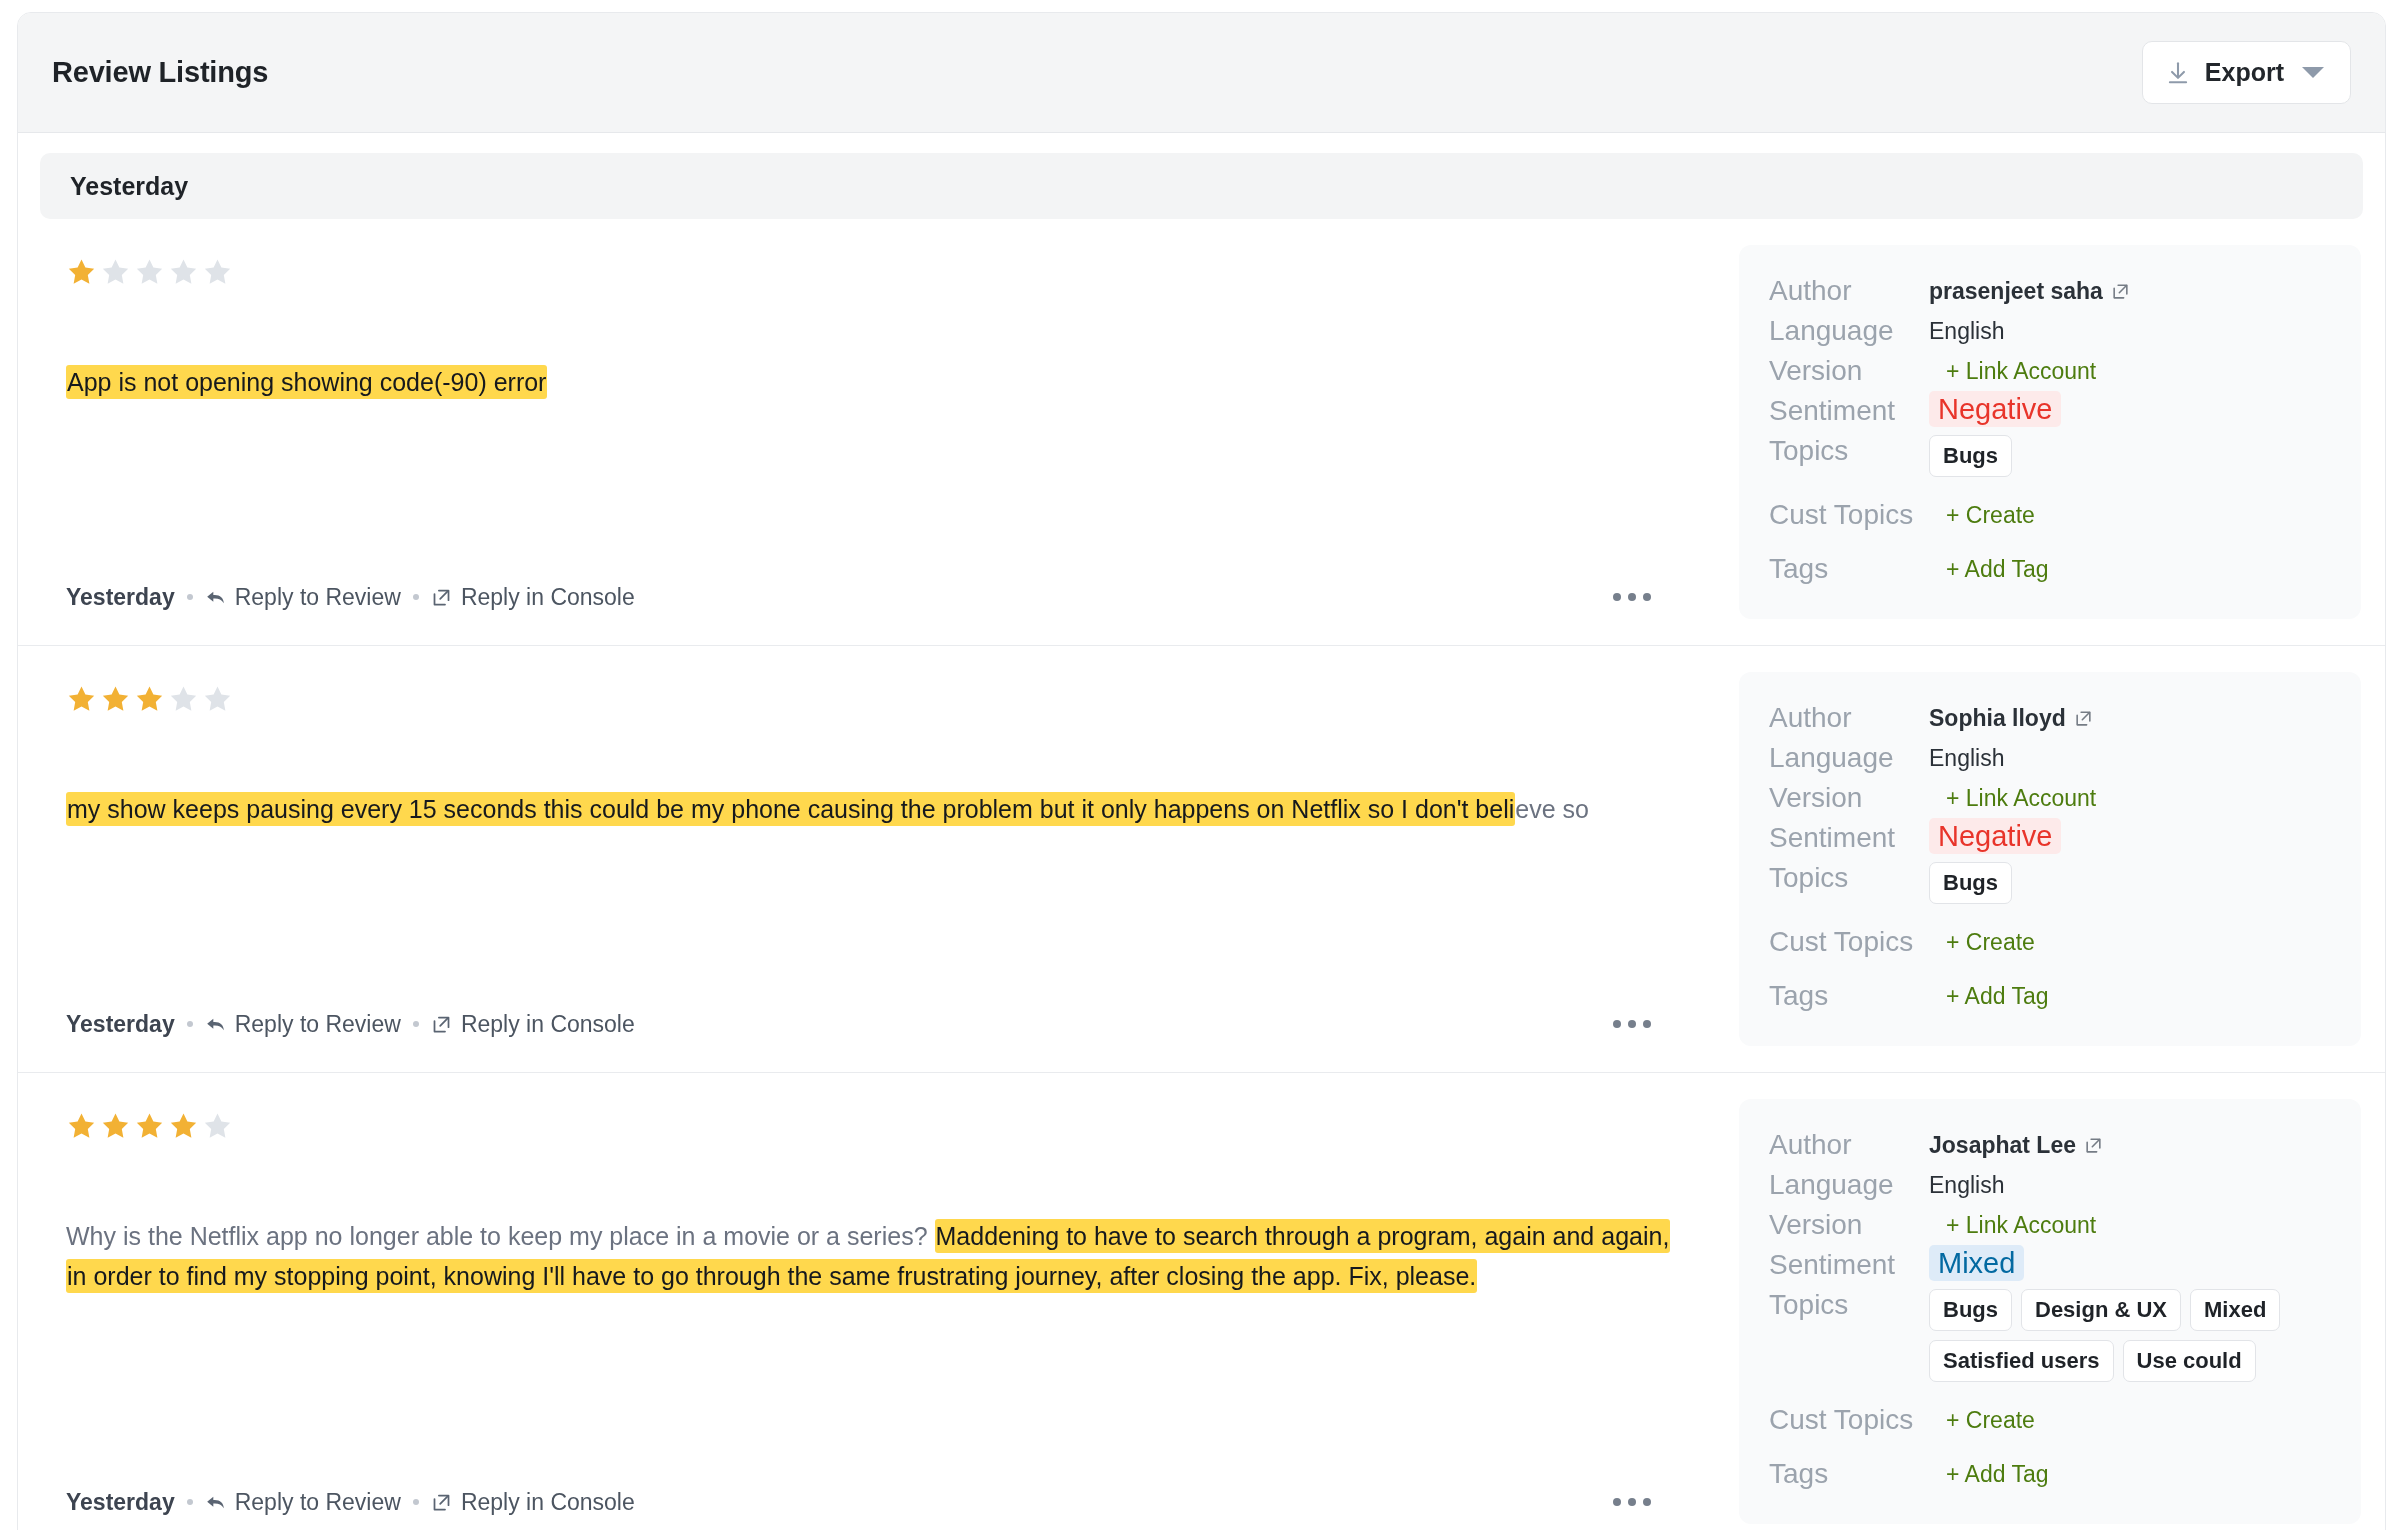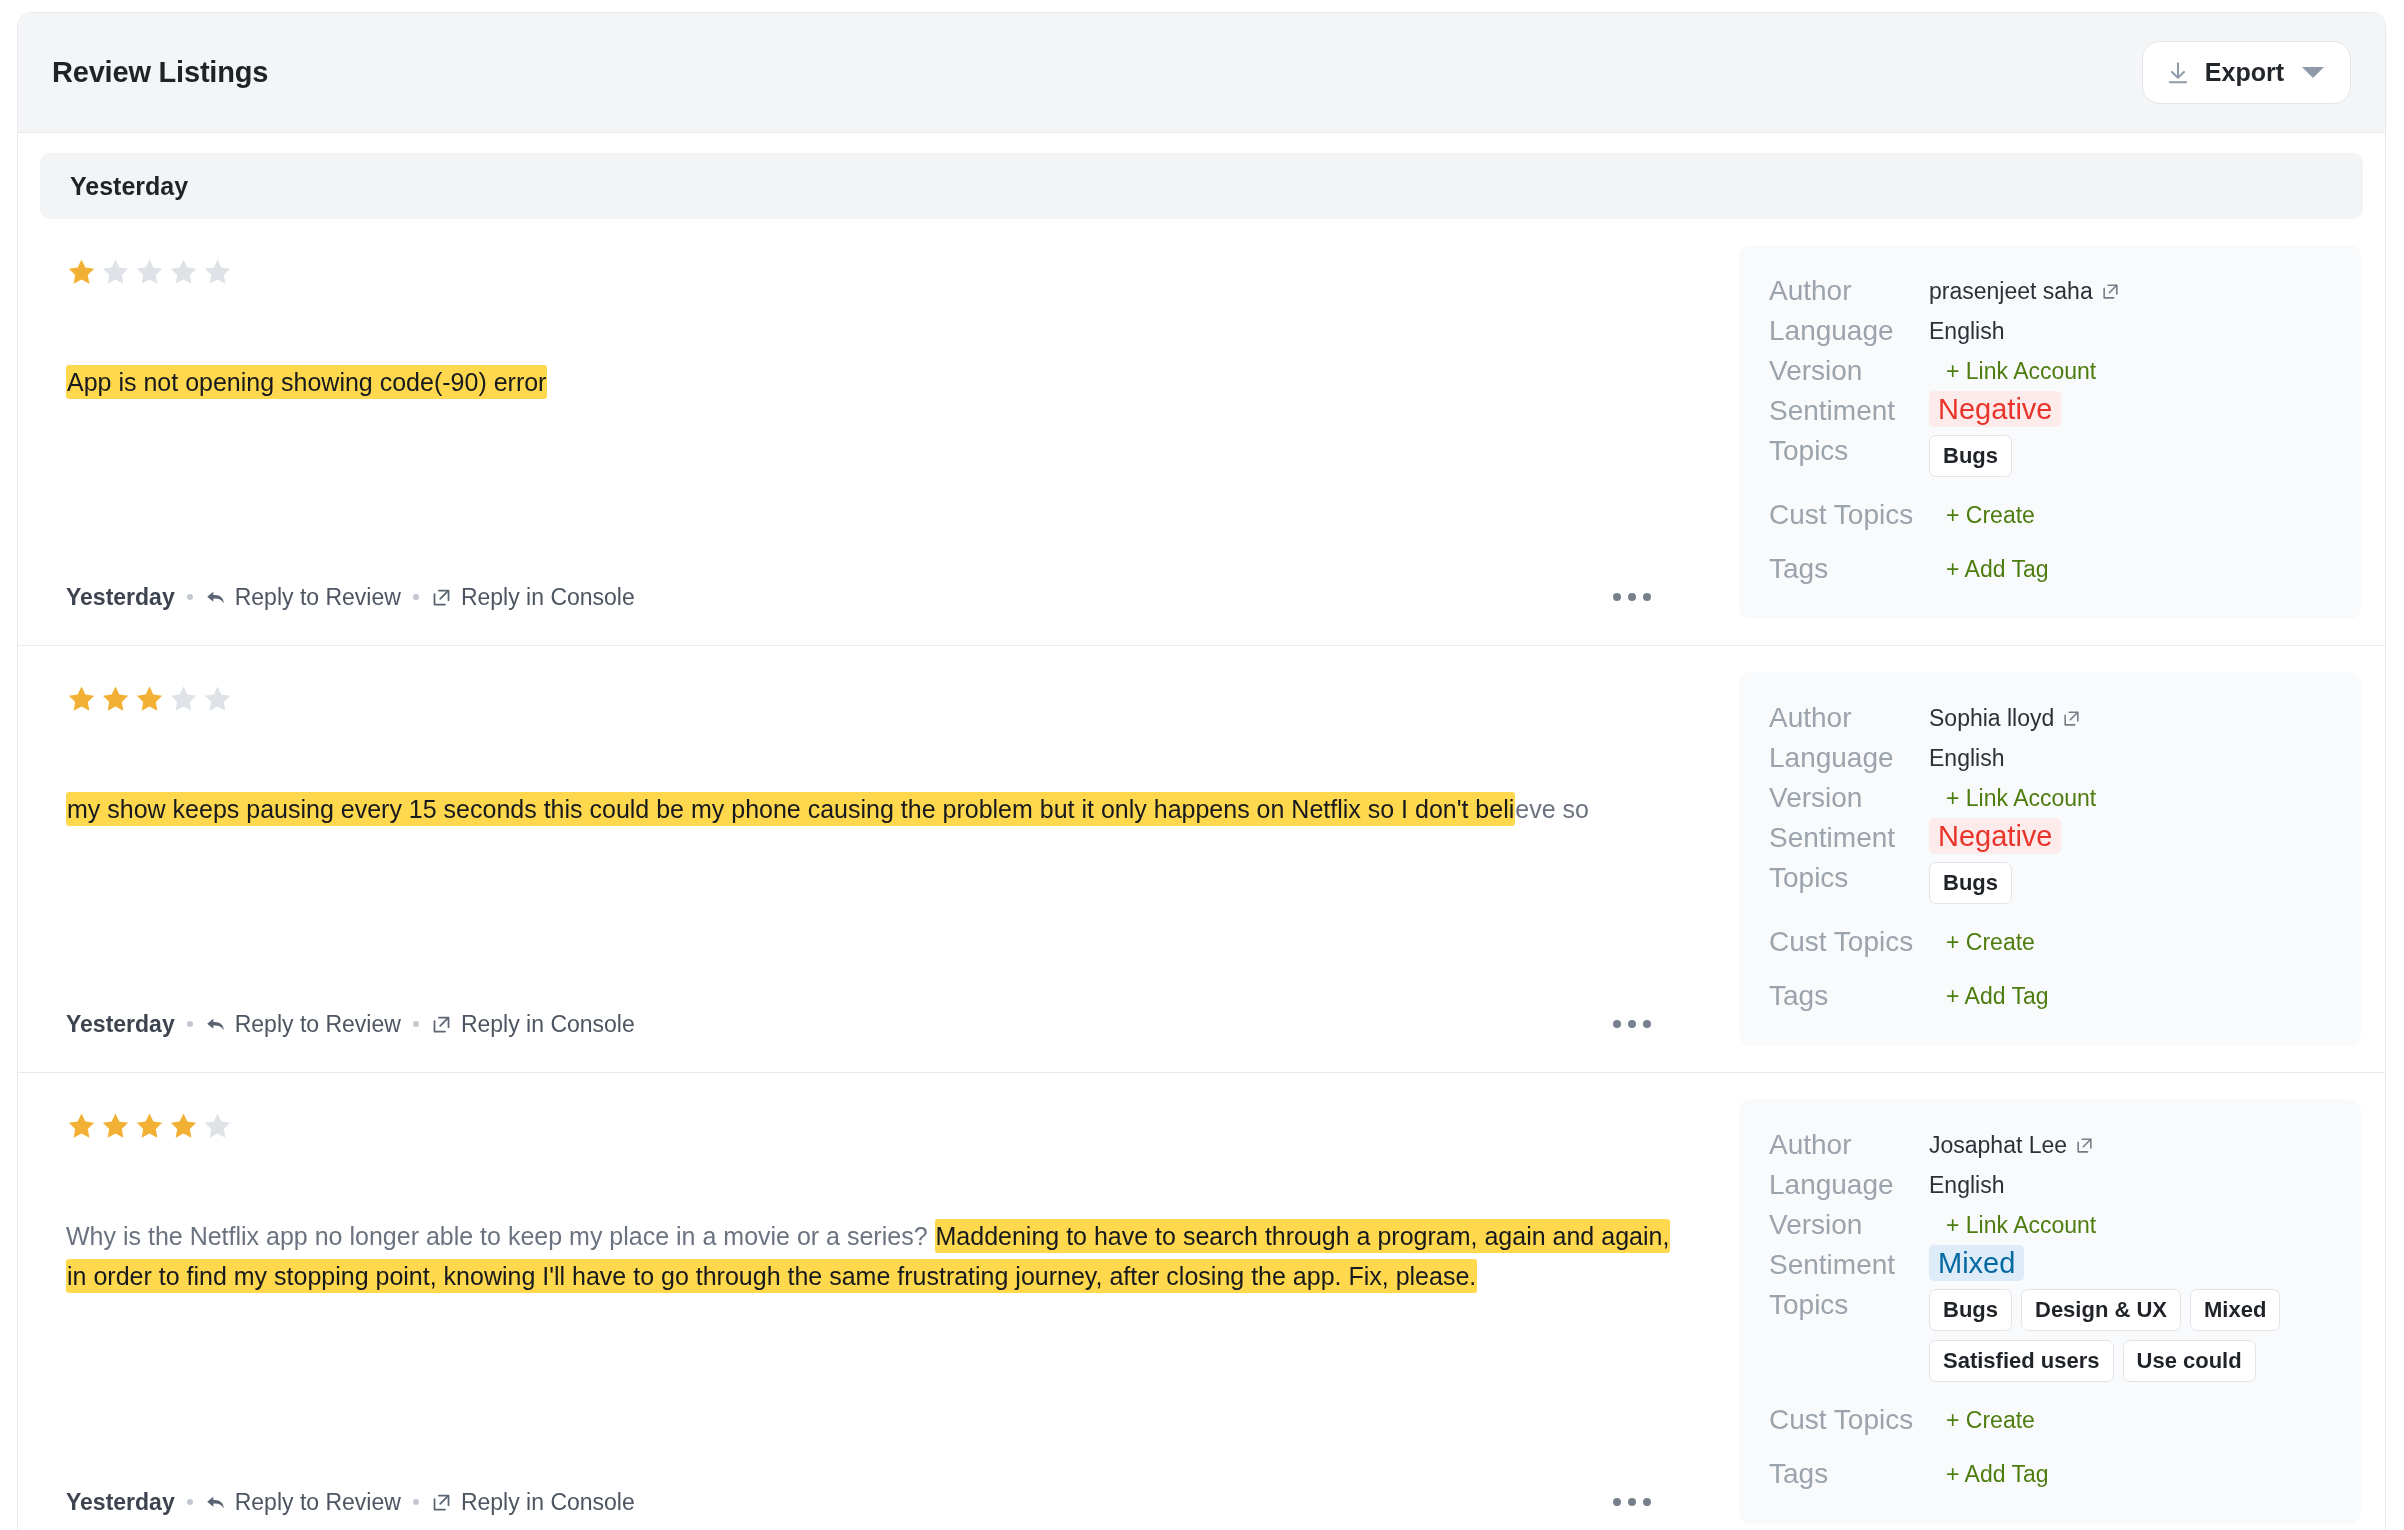--- a/index.html
+++ b/index.html
@@ -40,21 +40,21 @@
     font-weight: 700;
     color: #1f2328;
     letter-spacing: -0.2px;
   }
   .export-btn {
     display: flex;
     align-items: center;
     gap: 14px;
     background: #ffffff;
     border: 1px solid #e3e5e8;
-    border-radius: 18px;
+    border-radius: 10px;
     padding: 16px 26px 16px 22px;
     cursor: pointer;
   }
   .export-btn .label {
     font-size: 25px;
     font-weight: 700;
     color: #22262b;
   }
   .dl-icon { width: 26px; height: 26px; display: block; }
   .caret {
@@ -180,21 +180,21 @@
   }
   .meta-val {
     font-size: 23px;
     color: #2b3138;
     line-height: 40px;
     display: flex;
     align-items: center;
     flex-wrap: wrap;
     gap: 8px;
   }
-  .meta-val.author { font-weight: 400; }
+  .meta-val.author { font-weight: 700; }
   .meta-val.muted { color: #4d7c0f; margin-left: 17px; }
   .ext-small { width: 19px; height: 19px; display: block; opacity: .75; }
 
   .pill {
     display: inline-block;
     border-radius: 5px;
     padding: 2px 9px;
     font-size: 29px;
     line-height: 32px;
   }

